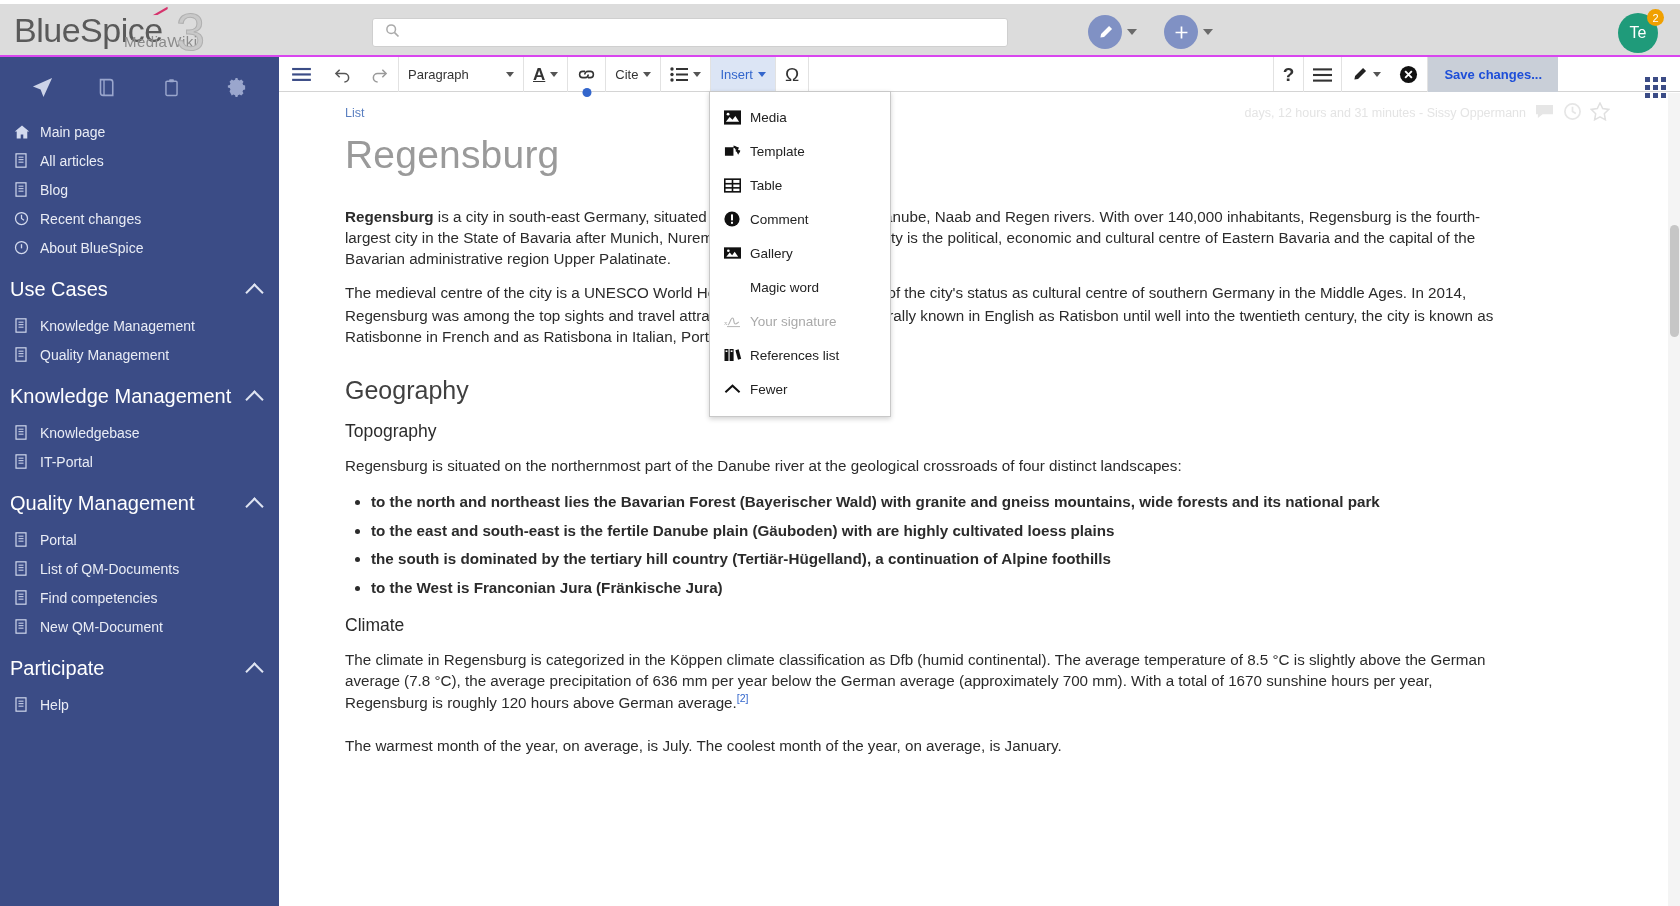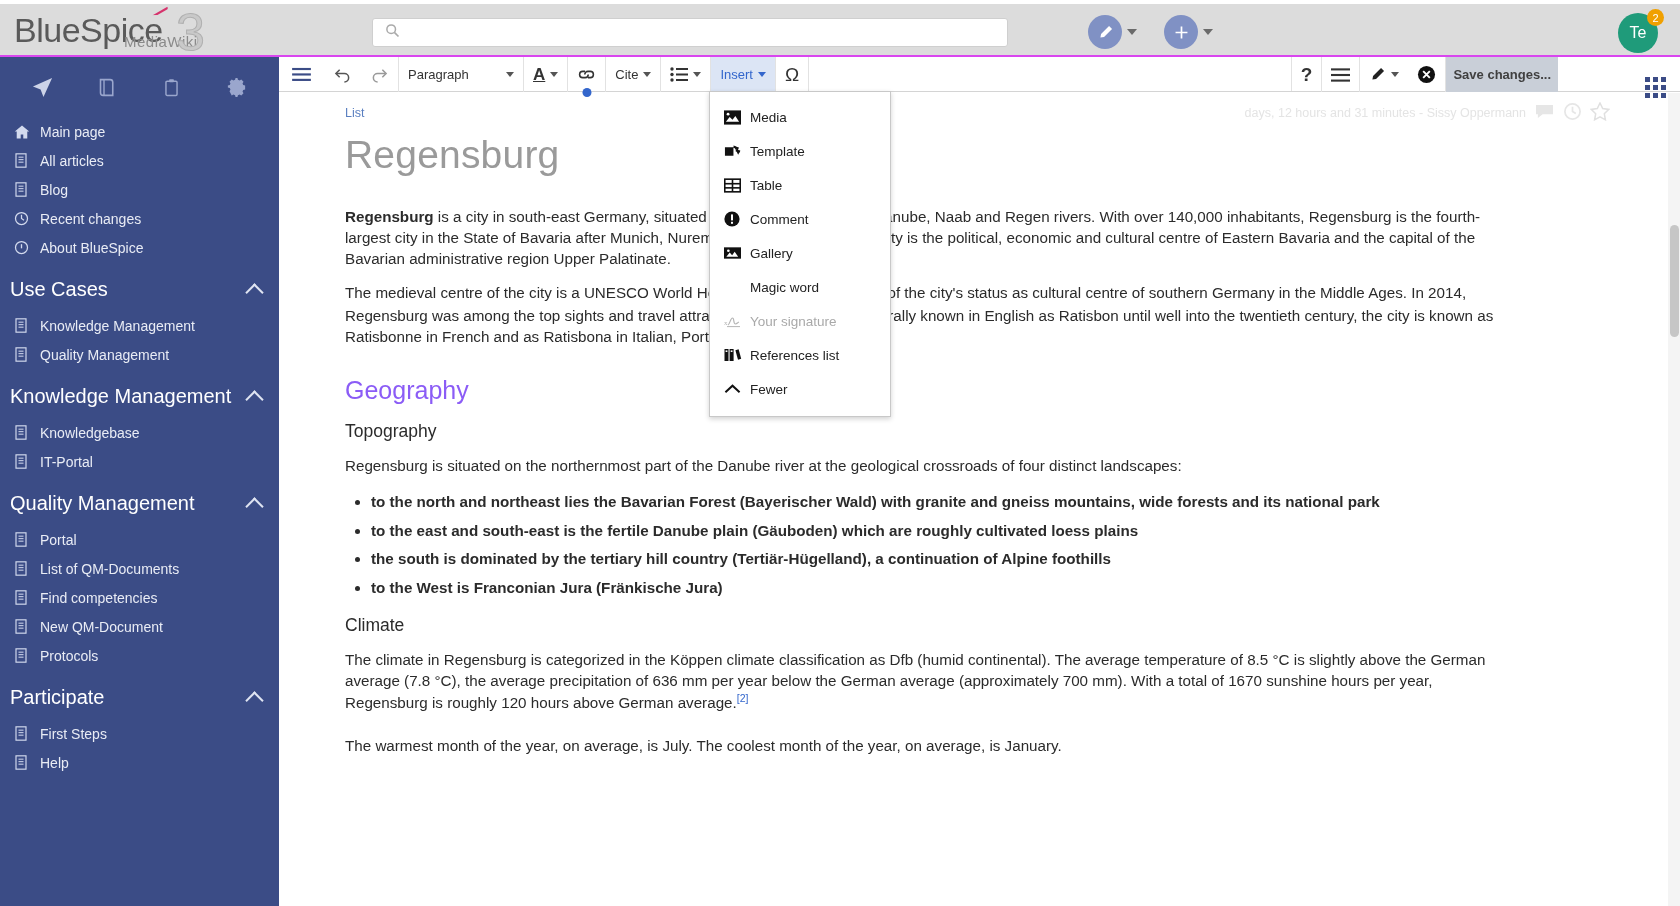--- a/index.html
+++ b/index.html
@@ -144,21 +144,21 @@
     border-right: 4.5px solid transparent; border-top: 5px solid #555;
     margin-left: 5px;
   }
   .tb-spacer { flex: 1; border-right: 1px solid #e2e2e2; }
   .link-dot {
     position: absolute; left: 50%; bottom: -5px; transform: translateX(-50%);
     width: 9px; height: 9px; border-radius: 50%; background: #36c;
   }
   .save-btn {
     display: flex; align-items: center; justify-content: center;
-    padding: 0 7px; height: 35px; background: #c9cfd8; color: #404040;
+    padding: 0 16px; height: 35px; background: #c9cfd8; color: #1d4ed8;
     font-size: 13px; font-weight: bold; cursor: default; white-space: nowrap;
   }
   .grid-icon {
     position: absolute; right: 14px; top: 20px; cursor: pointer;
     display: grid; grid-template-columns: repeat(3, 5px);
     grid-gap: 3px;
   }
   .grid-icon i { width: 5px; height: 5px; background: #3b4c86; display: block; }
 
   
@@ -195,21 +195,21 @@
   .article { padding: 6px 180px 0 66px; }
   h1.title {
     font-size: 39px; font-weight: 400; color: #9a9a9a;
     margin-bottom: 30px; letter-spacing: 0.2px;
   }
   .article p {
     font-size: 15.2px; color: #2b2b2b; line-height: 1.37;
     margin-bottom: 14px;
   }
   h2.sec {
-    font-size: 25px; font-weight: 400; color: #8b5cf6;
+    font-size: 25px; font-weight: 400; color: #404040;
     margin: 28px 0 14px 0;
   }
   h3.sub {
     font-size: 17.5px; font-weight: 400; color: #2b2b2b;
     margin: 16px 0 14px 0;
   }
   .article ul { margin: 0 0 14px 26px; }
   .article li {
     font-size: 15.2px; color: #2b2b2b; line-height: 1.43;
     margin-bottom: 7px;
@@ -448,46 +448,24 @@
       <span class="sbi">
           <svg width="14" height="15" viewBox="0 0 16 18">
             <rect x="2" y="1" width="12" height="16" fill="none" stroke="#d3daee" stroke-width="1.4"></rect>
             <line x1="5" y1="5" x2="11" y2="5" stroke="#d3daee" stroke-width="1.2"></line>
             <line x1="5" y1="8" x2="11" y2="8" stroke="#d3daee" stroke-width="1.2"></line>
             <line x1="5" y1="11" x2="11" y2="11" stroke="#d3daee" stroke-width="1.2"></line>
           </svg>
         </span>
       <span>New QM-Document</span>
     </div>
-    <div class="sb-item">
-      <span class="sbi">
-          <svg width="14" height="15" viewBox="0 0 16 18">
-            <rect x="2" y="1" width="12" height="16" fill="none" stroke="#d3daee" stroke-width="1.4"></rect>
-            <line x1="5" y1="5" x2="11" y2="5" stroke="#d3daee" stroke-width="1.2"></line>
-            <line x1="5" y1="8" x2="11" y2="8" stroke="#d3daee" stroke-width="1.2"></line>
-            <line x1="5" y1="11" x2="11" y2="11" stroke="#d3daee" stroke-width="1.2"></line>
-          </svg>
-        </span>
-      <span>Protocols</span>
-    </div>
 
     <div class="sb-head">
       <span>Participate</span>
       <span class="chev-up"></span>
-    </div>
-    <div class="sb-item">
-      <span class="sbi">
-          <svg width="14" height="15" viewBox="0 0 16 18">
-            <rect x="2" y="1" width="12" height="16" fill="none" stroke="#d3daee" stroke-width="1.4"></rect>
-            <line x1="5" y1="5" x2="11" y2="5" stroke="#d3daee" stroke-width="1.2"></line>
-            <line x1="5" y1="8" x2="11" y2="8" stroke="#d3daee" stroke-width="1.2"></line>
-            <line x1="5" y1="11" x2="11" y2="11" stroke="#d3daee" stroke-width="1.2"></line>
-          </svg>
-        </span>
-      <span>First Steps</span>
     </div>
     <div class="sb-item">
       <span class="sbi">
           <svg width="14" height="15" viewBox="0 0 16 18">
             <rect x="2" y="1" width="12" height="16" fill="none" stroke="#d3daee" stroke-width="1.4"></rect>
             <line x1="5" y1="5" x2="11" y2="5" stroke="#d3daee" stroke-width="1.2"></line>
             <line x1="5" y1="8" x2="11" y2="8" stroke="#d3daee" stroke-width="1.2"></line>
             <line x1="5" y1="11" x2="11" y2="11" stroke="#d3daee" stroke-width="1.2"></line>
           </svg>
         </span>
@@ -651,21 +629,21 @@
         <p>
           <span>The medieval centre of the city is a UNESCO World Heritage Site, in recognition of the city's status as cultural centre of southern Germany in the Middle Ages. In 2014, Regensburg was among the top sights and travel attractions in Germany.</span><sup class="ref">[1]</sup><span> Generally known in English as Ratisbon until well into the twentieth century, the city is known as Ratisbonne in French and as Ratisbona in Italian, Portuguese and Spanish.</span>
         </p>
 
         <h2 class="sec">Geography</h2>
         <h3 class="sub">Topography</h3>
         <p>Regensburg is situated on the northernmost part of the Danube river at the geological crossroads of four distinct landscapes:</p>
 
         <ul>
           <li>to the north and northeast lies the Bavarian Forest (Bayerischer Wald) with granite and gneiss mountains, wide forests and its national park</li>
-          <li>to the east and south-east is the fertile Danube plain (Gäuboden) which are roughly cultivated loess plains</li>
+          <li>to the east and south-east is the fertile Danube plain (Gäuboden) with are highly cultivated loess plains</li>
           <li>the south is dominated by the tertiary hill country (Tertiär-Hügelland), a continuation of Alpine foothills</li>
           <li>to the West is Franconian Jura (Fränkische Jura)</li>
         </ul>
 
         <h3 class="sub">Climate</h3>
         <p>
           <span>The climate in Regensburg is categorized in the Köppen climate classification as Dfb (humid continental). The average temperature of 8.5 °C is slightly above the German average (7.8 °C), the average precipitation of 636 mm per year below the German average (approximately 700 mm). With a total of 1670 sunshine hours per year, Regensburg is roughly 120 hours above German average.</span><sup class="ref">[2]</sup>
         </p>
         <p style="margin-top:22px;">The warmest month of the year, on average, is July. The coolest month of the year, on average, is January.</p>
       </div>

